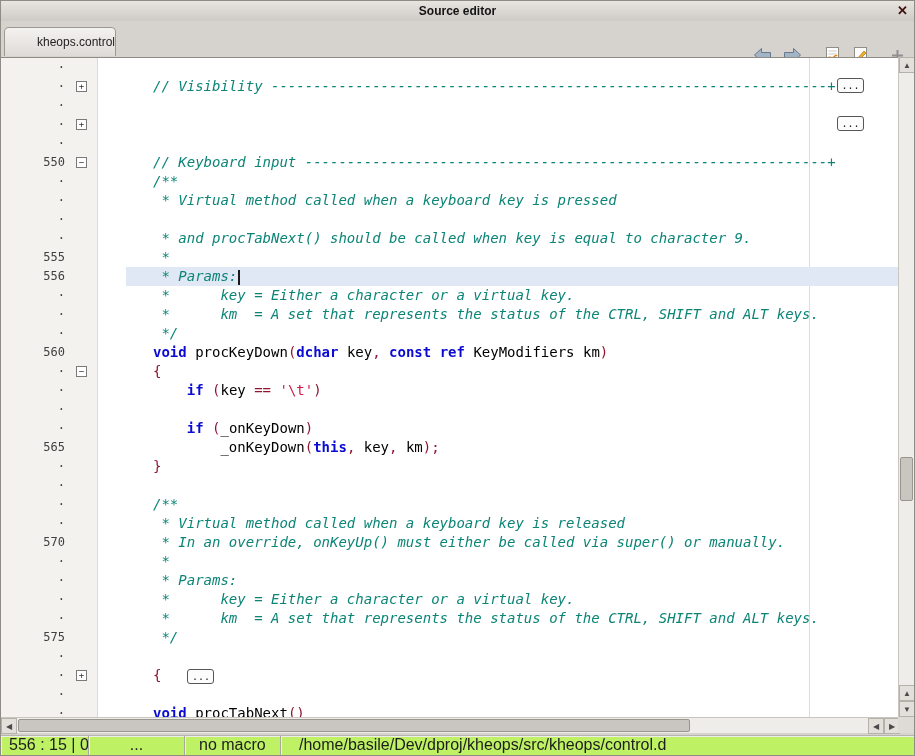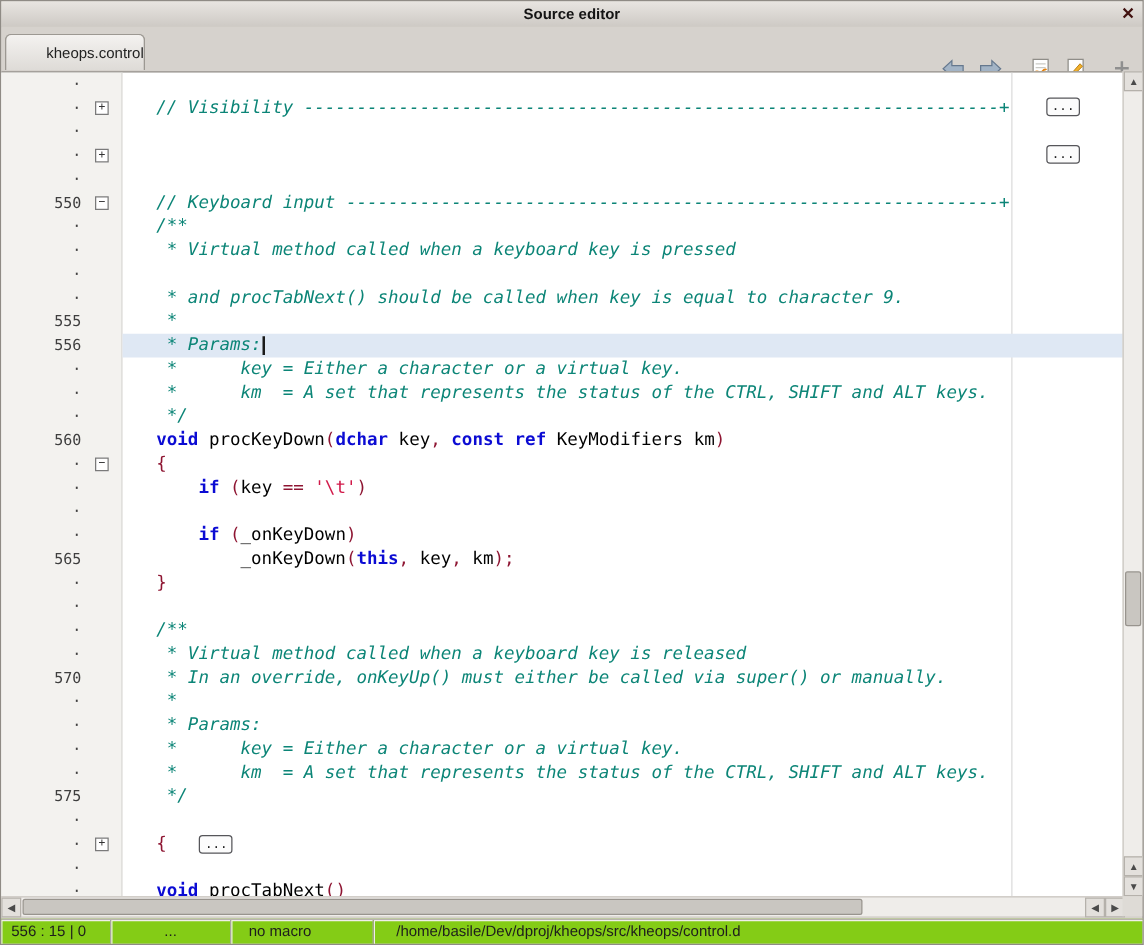--- a/index.html
+++ b/index.html
@@ -24,21 +24,21 @@
   .gutter-bg{position:absolute;top:0;left:0;width:97px;height:100%;background:var(--gutter_bg);border-right:1px solid #dbdad7;box-sizing:border-box;}
   .margin-line{position:absolute;top:0;left:808px;width:1px;height:100%;background:var(--margin_line);}
   .lines{position:relative;}
   .row{display:flex;height:19px;position:relative;}
   .gut{width:68px;text-align:right;padding-right:4px;box-sizing:border-box;
        font-family:"DejaVu Sans Mono",monospace;font-size:12px;line-height:19px;color:#3f3f3f;}
   .foldcol{width:29px;position:relative;}
   .foldbox{position:absolute;left:7px;top:4px;width:11px;height:11px;border:1px solid #7a7a7a;background:#fff;
            box-sizing:border-box;font-family:"DejaVu Sans Mono",monospace;font-size:9px;line-height:8px;text-align:center;color:#333;}
   .code{flex:1;white-space:pre;font-family:"DejaVu Sans Mono",monospace;font-size:14px;line-height:19px;
-        padding-left:27px;color:var(--text);}
+        padding-left:27px;color:var(--text);margin-left:28px;}
   .row.current .code{background:var(--current_line_bg);}
   .tk-k{color:var(--keyword);font-weight:bold;}
   .tk-c{color:var(--comment);font-style:italic;}
   .tk-s{color:var(--string);}
   .tk-y{color:var(--symbol);}
   .tk-t{color:var(--text);}
   .caret{display:inline-block;width:2px;height:15px;background:var(--caret);vertical-align:middle;margin-left:1px;}
   .foldbox-right{position:absolute;left:836px;top:1px;width:27px;height:15px;border:1px solid #56565a;border-radius:3px;
                  background:#fcfcfc;font-family:"DejaVu Sans Mono",monospace;font-size:10px;line-height:13px;text-align:center;color:#222;box-sizing:border-box;}
   .foldbox-inline{display:inline-block;margin-left:26px;width:27px;height:15px;border:1px solid #56565a;border-radius:3px;
@@ -50,26 +50,26 @@
   .vscroll .sb-top{top:0;left:0;}
   .vscroll .sb-b1{bottom:16px;left:0;}
   .vscroll .sb-b2{bottom:0;left:0;}
   .vthumb{position:absolute;left:1px;top:400px;width:13px;height:44px;background:#c9c6c1;border:1px solid #98948e;border-radius:2px;box-sizing:border-box;}
   .hscroll .sb-l{left:0;top:0;}
   .hscroll .sb-r1{left:867px;top:0;}
   .hscroll .sb-r2{left:883px;top:0;}
   .hthumb{position:absolute;left:17px;top:1px;width:672px;height:13px;background:#c9c6c1;border:1px solid #98948e;border-radius:2px;box-sizing:border-box;}
   .corner{position:absolute;top:716px;right:0;width:16px;height:16px;background:#dedbd6;}
   
-  .statusbar{position:absolute;left:0;right:0;bottom:0;height:19px;background:#84cc16;border-top:1px solid #b7b3ad;
-             display:flex;font-size:12px;color:#1d1d1d;}
+  .statusbar{position:absolute;left:0;right:0;bottom:0;height:19px;background:#bef264;border-top:1px solid #b7b3ad;
+             display:flex;font-size:16px;color:#1d1d1d;}
   .sseg{line-height:18px;padding:0 8px;border-right:1px solid #a9a59f;box-shadow:inset 1px 1px 0 #efede9;box-sizing:border-box;white-space:nowrap;overflow:hidden;}
   .s1{width:88px;}
   .s2{width:96px;text-align:center;}
-  .s3{width:114px;padding-left:14px;}
+  .s3{width:96px;padding-left:14px;}
   .s4{flex:1;padding-left:18px;border-right:none;}
 </style>
 </head>
 <body>
 
 <div class="window">
 
   <div class="titlebar">
     <span>Source editor</span>
     <span class="closebtn">✕</span>

